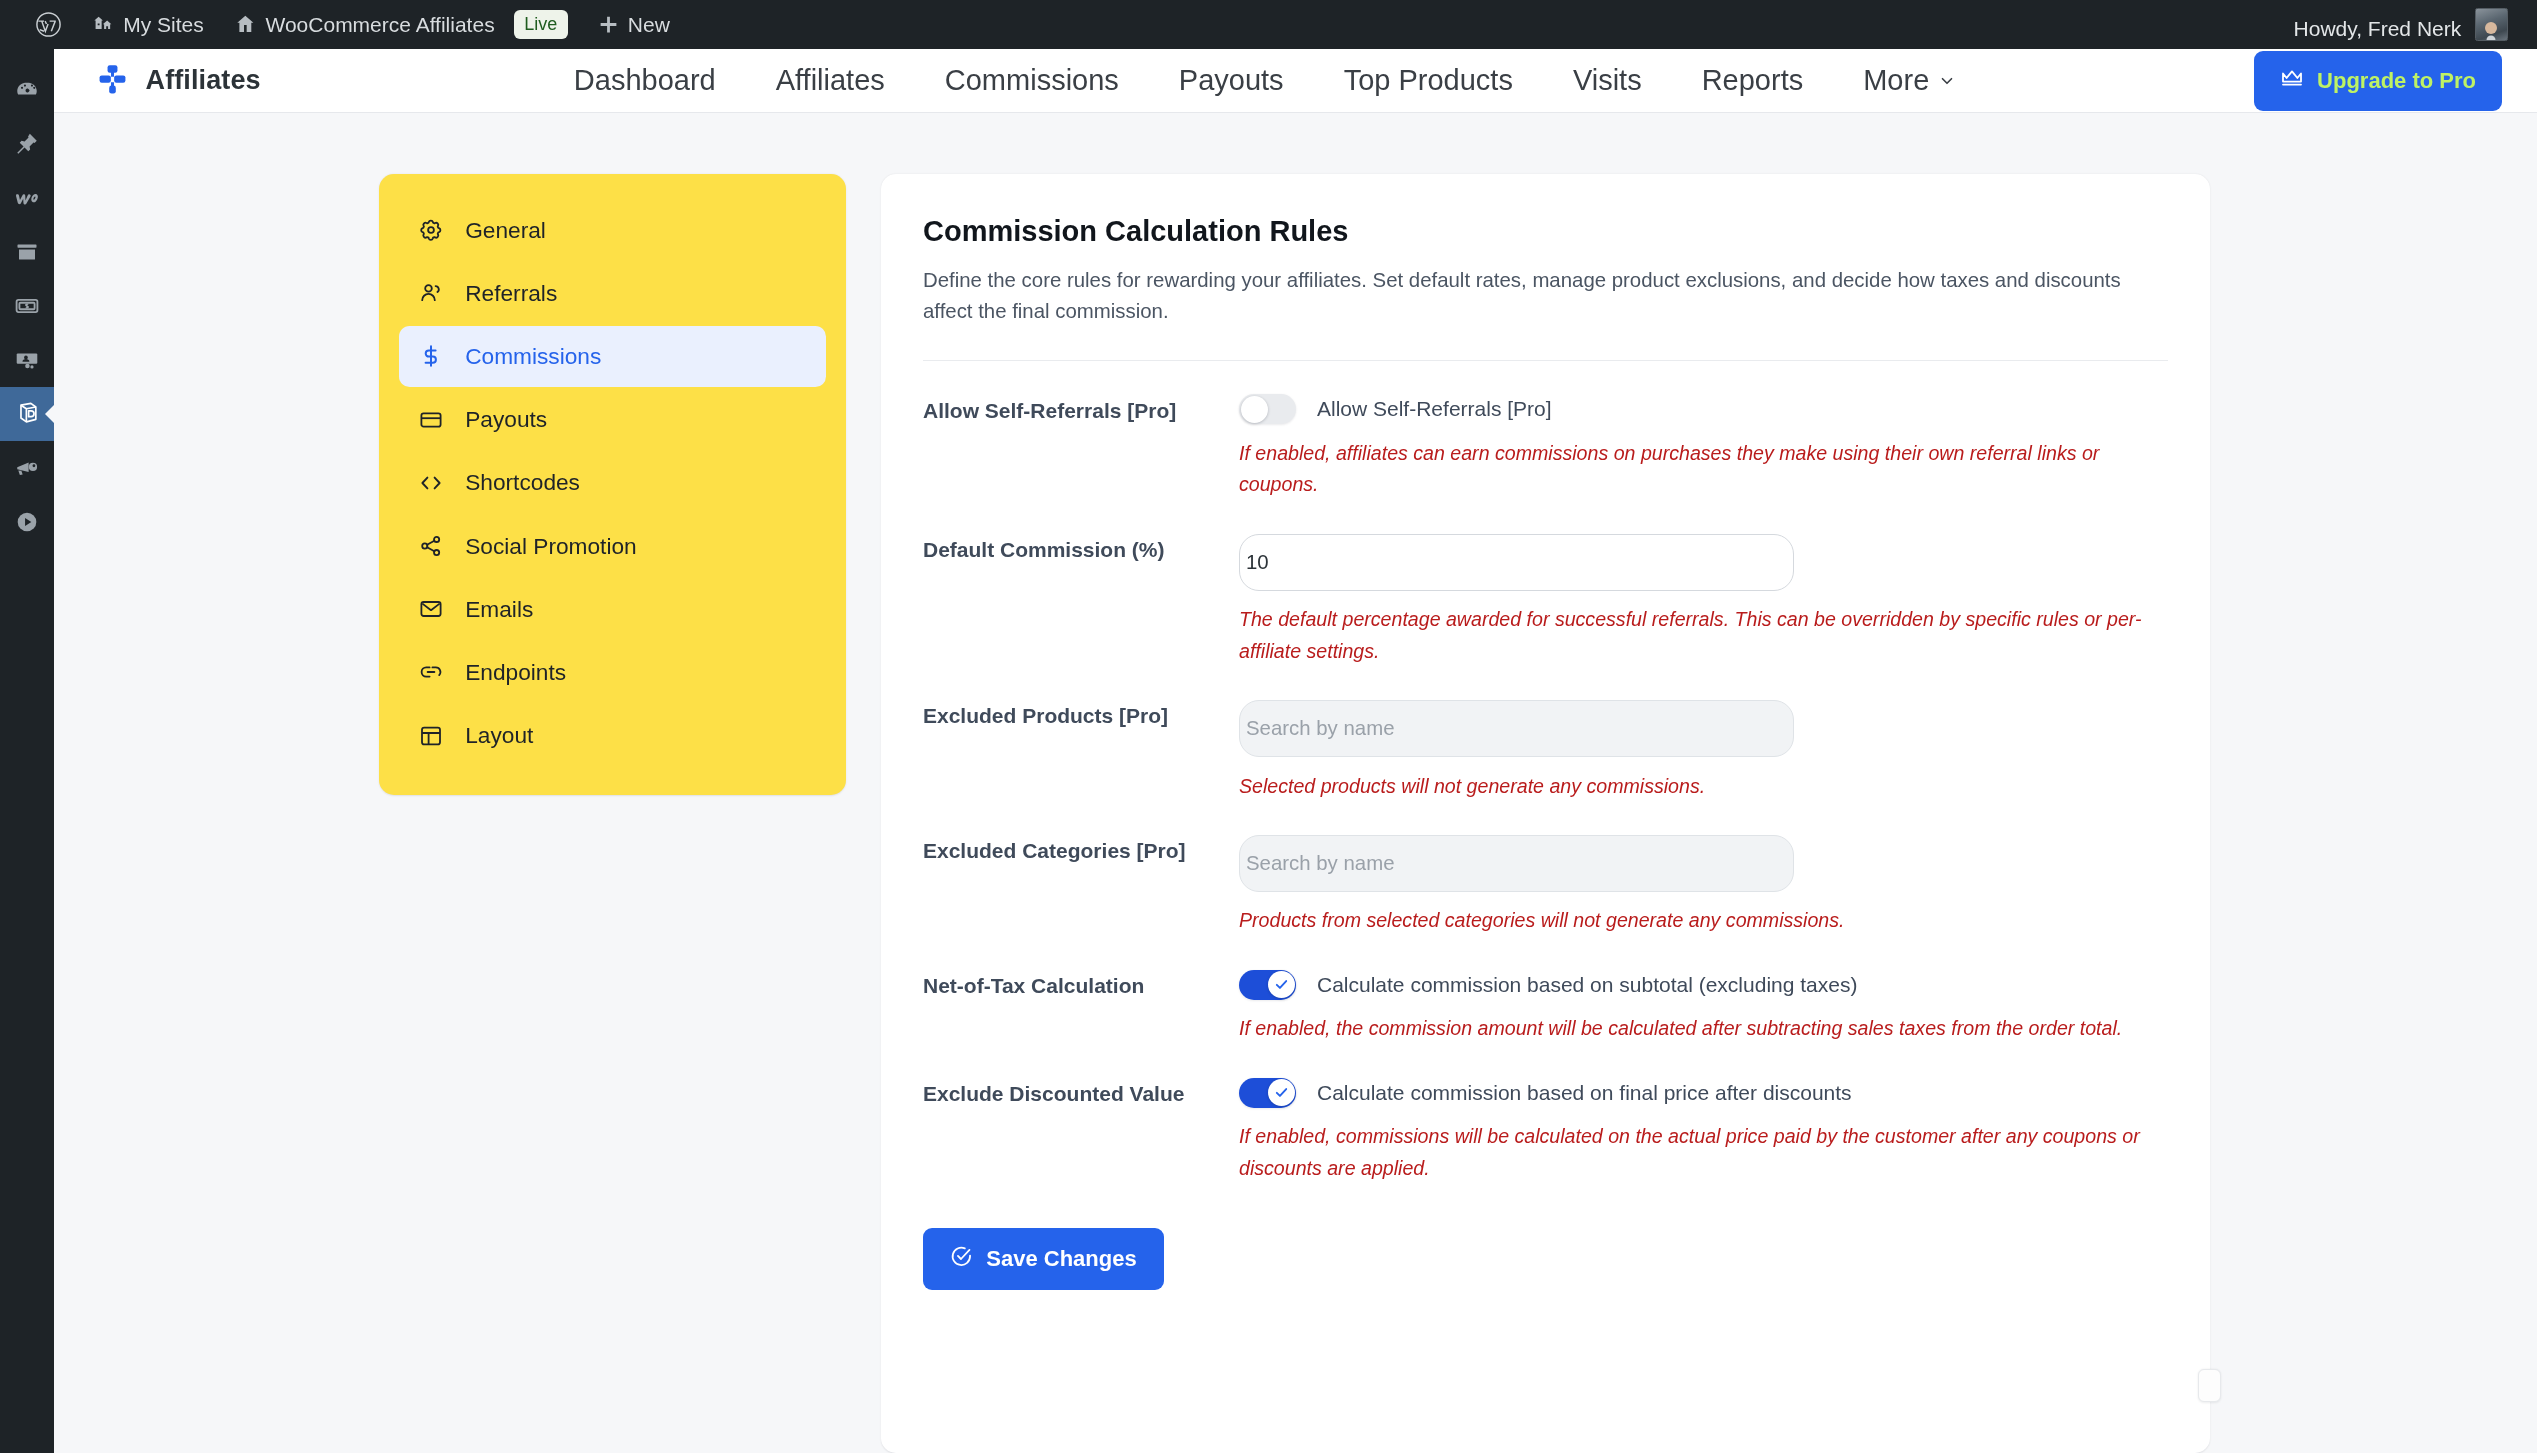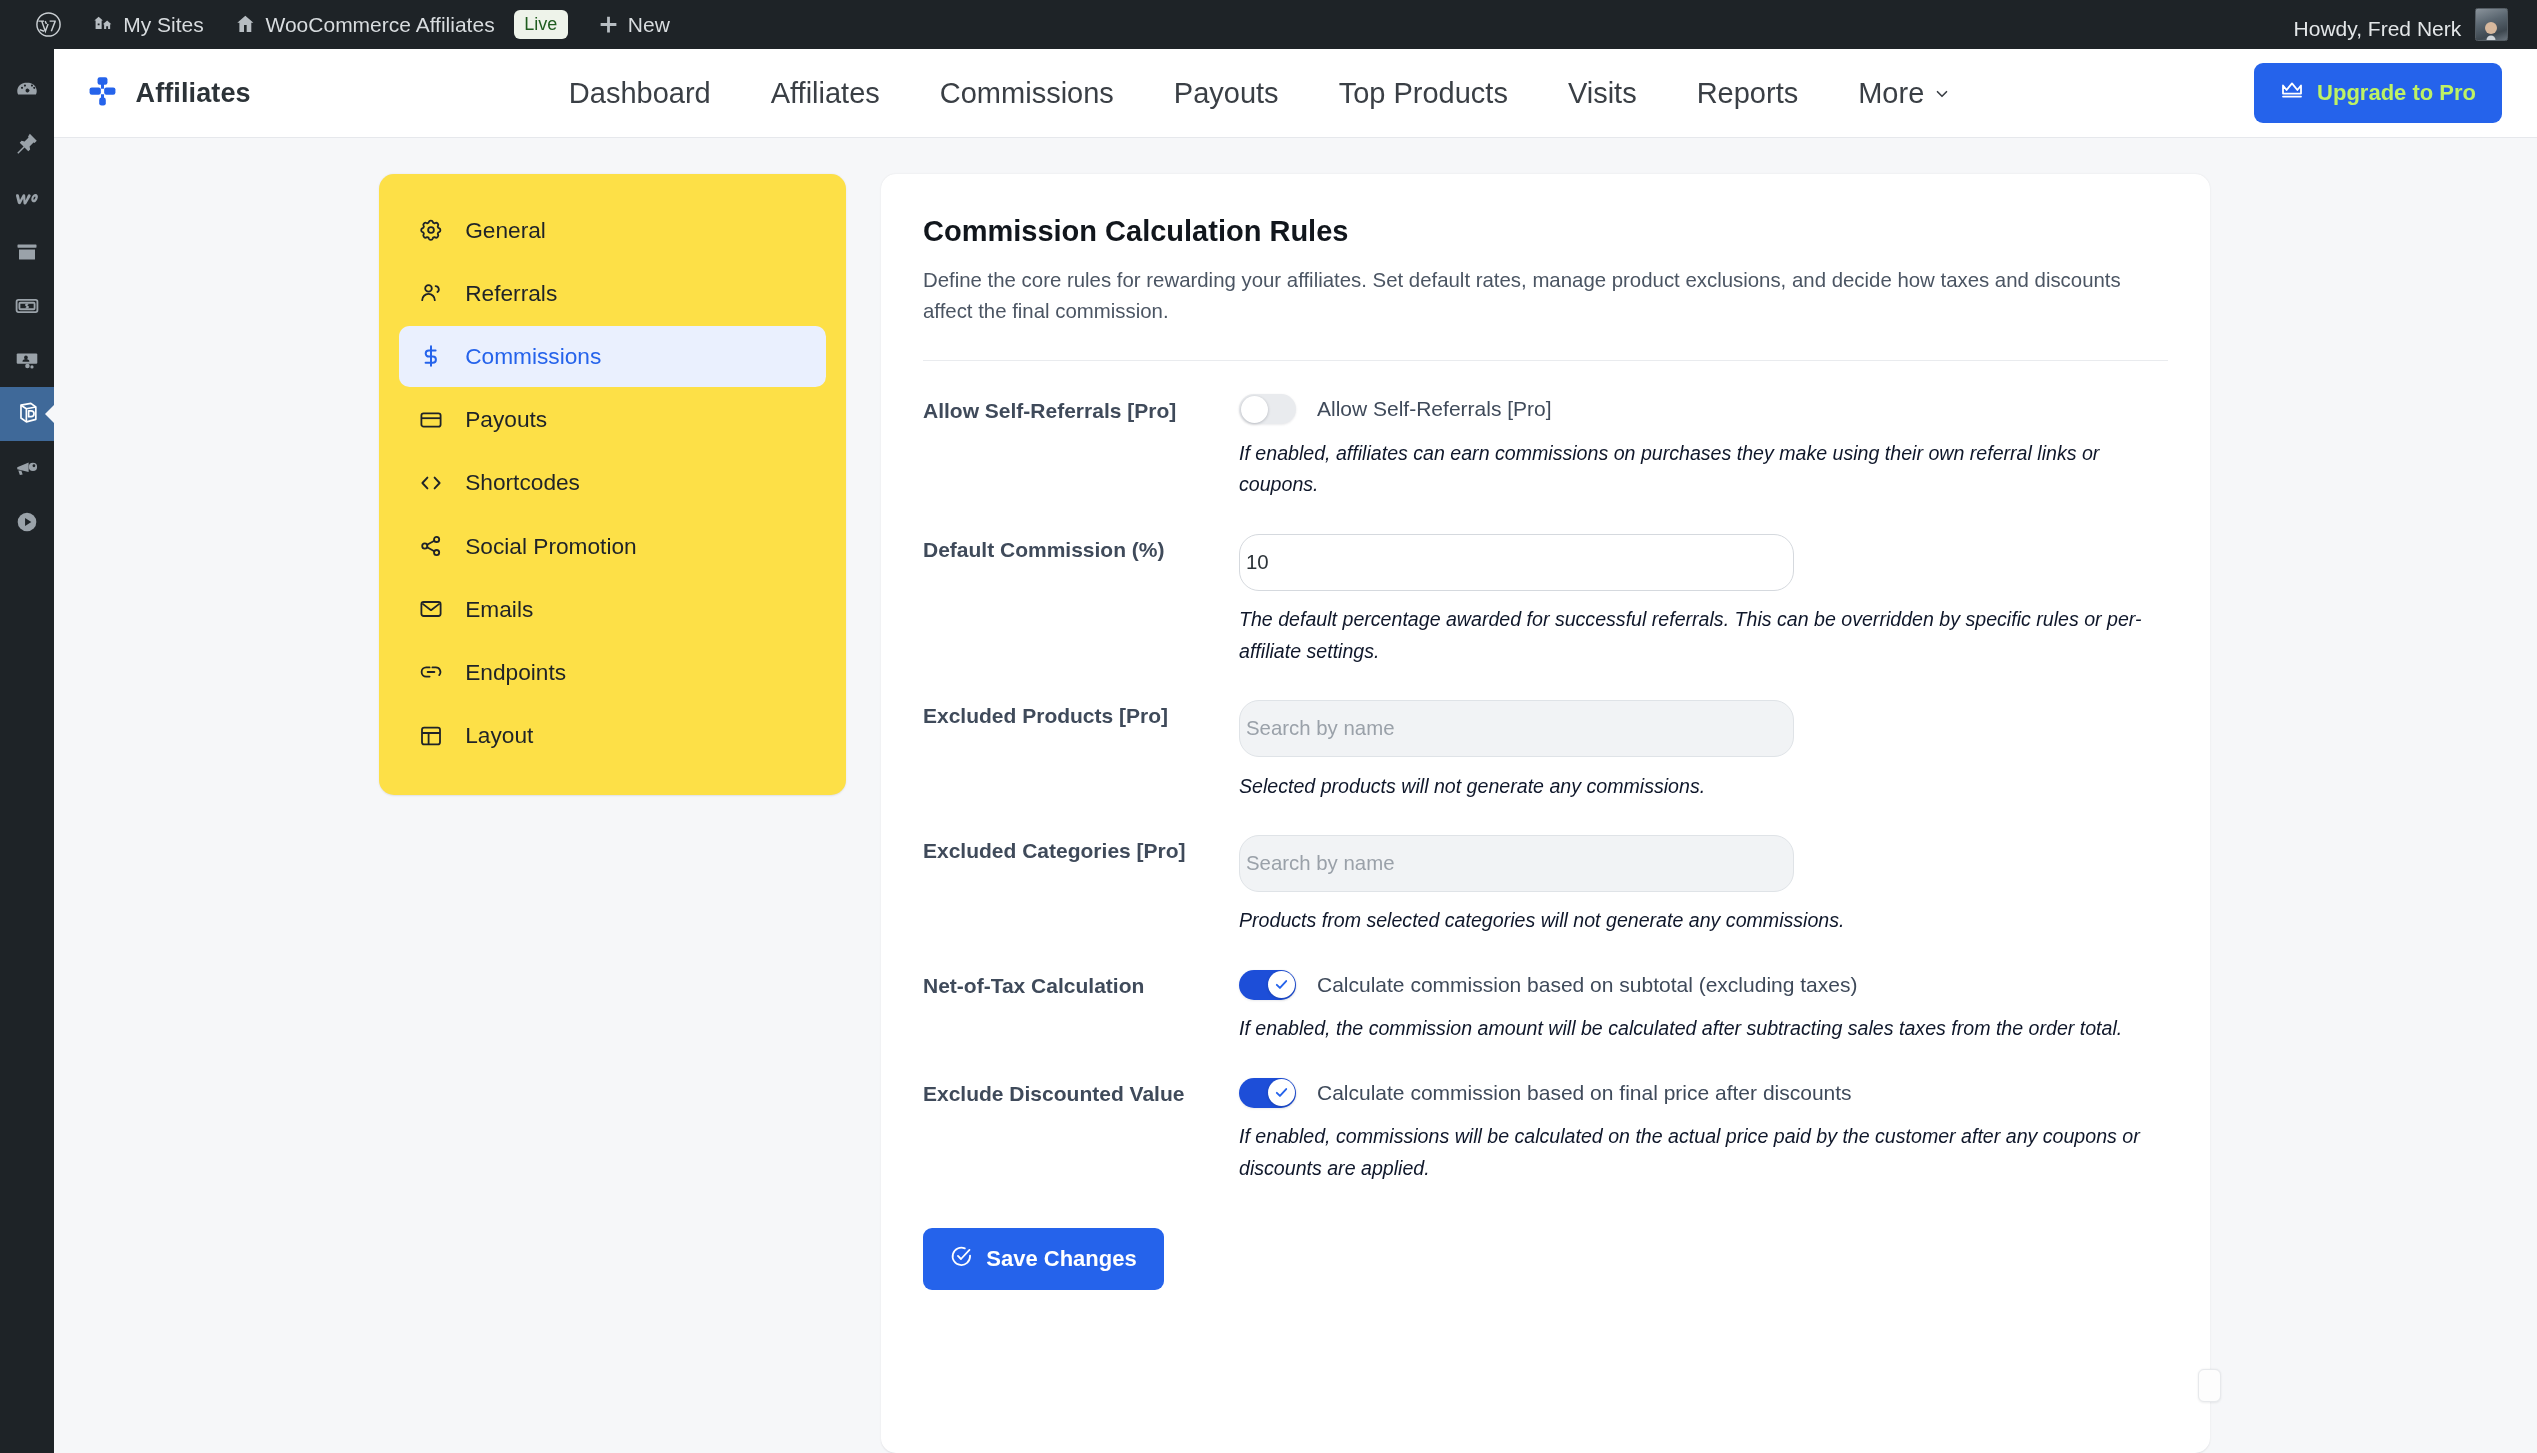--- a/index.html
+++ b/index.html
@@ -71,25 +71,25 @@
     content: ""; position: absolute; right: -0.8px; top: 50%;
     transform: translateY(-50%);
     border-top: 10.6px solid transparent;
     border-bottom: 10.6px solid transparent;
     border-right: 10.6px solid #f6f7f9;
   }
 
   
   .plugin-header {
     position: absolute; top: 49px; left: 54px;
-    width: 2483px; height: 89px;
+    width: 2483px; height: 64px;
     background: #ffffff;
     border-bottom: 0.8px solid #e6e8ec;
     display: flex; align-items: center;
-    padding: 0 35px 0 32px;
+    padding: 0 35px 0 42px;
     z-index: 30;
   }
   .brand { display: flex; align-items: center; gap: 16.6px; }
   .brand-name { font-size: 27px; font-weight: 600; color: #2c3338; letter-spacing: 0.1px; }
 
   .main-nav {
     flex: 1;
     display: flex; align-items: center; justify-content: center;
     gap: 44px;
   }
@@ -177,21 +177,21 @@
     background: #fff;
     box-shadow: 0 0.8px 3px rgba(16,24,40,.25);
     display: flex; align-items: center; justify-content: center;
     transition: none;
   }
   .toggle.on { background: #1d4ed8; }
   .toggle.on .knob { left: 29px; }
   .toggle-text { font-size: 21px; color: #3f4a5a; }
 
   .helper {
-    font-size: 19.6px; color: #0f172a;
+    font-size: 19.6px; color: #b91c1c;
     font-style: italic; line-height: 1.6;
     margin-top: 13.6px; max-width: 1208px;
   }
 
   .text-input {
     width: 555px; height: 57px;
     border: 1.5px solid #d5d9de; border-radius: 20px;
     background: #fff;
     font-size: 20.4px; color: #2c3338;
     font-family: "Liberation Sans", sans-serif;

